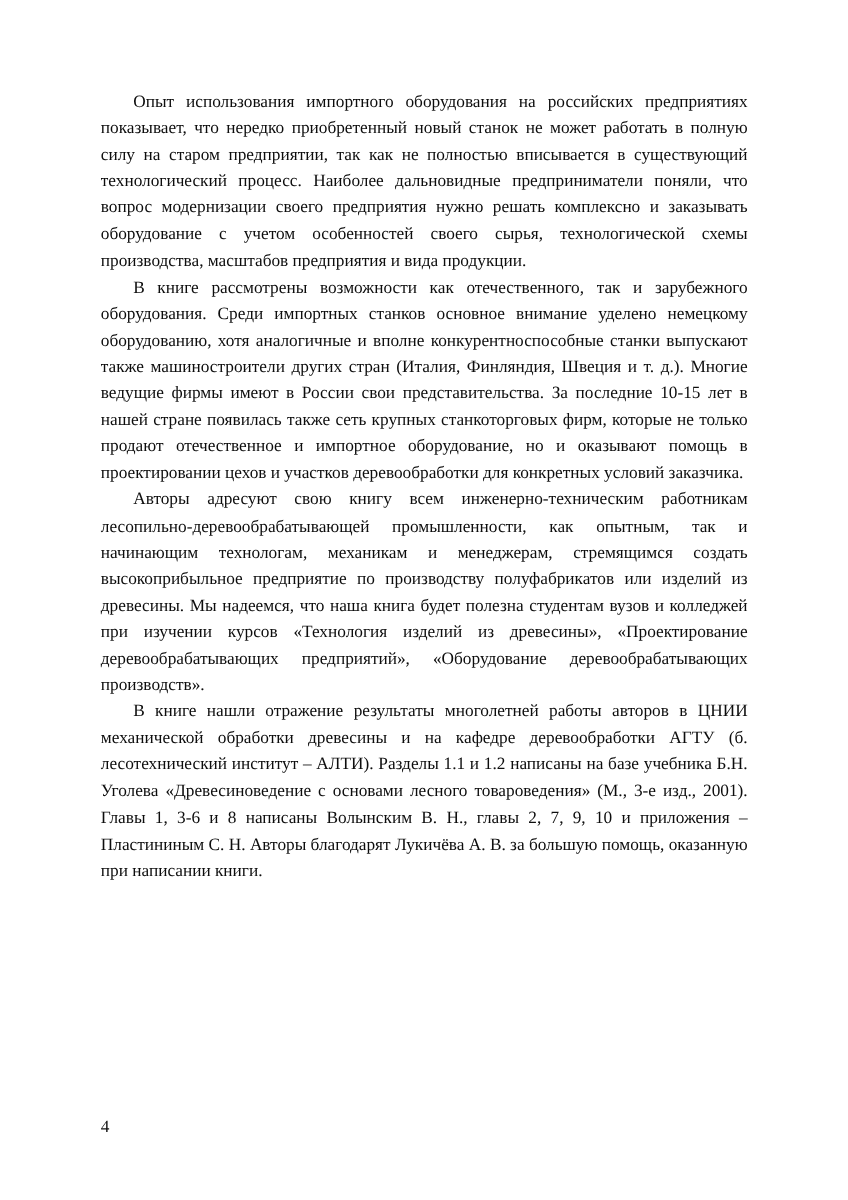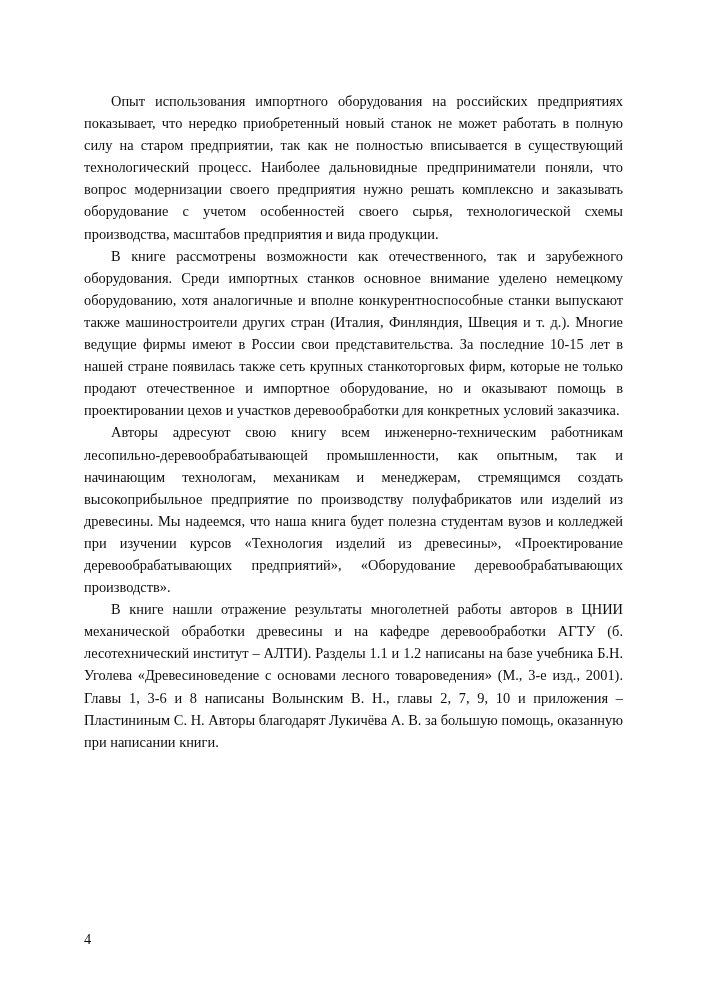--- a/index.html
+++ b/index.html
@@ -22,21 +22,20 @@
     width: 707px;
     height: 1000px;
     box-sizing: border-box;
     padding: 74px 84px 0 84px;
   }
   .body-text {
     font-size: 14.4px;
     line-height: 22.1px;
     text-align: justify;
     text-justify: inter-word;
-    margin-top: 16px;
   }
   .body-text p {
     margin: 0;
     text-indent: 27px;
     hyphens: manual;
   }
   .page-number {
     position: absolute;
     left: 84px;
     bottom: 54px;

